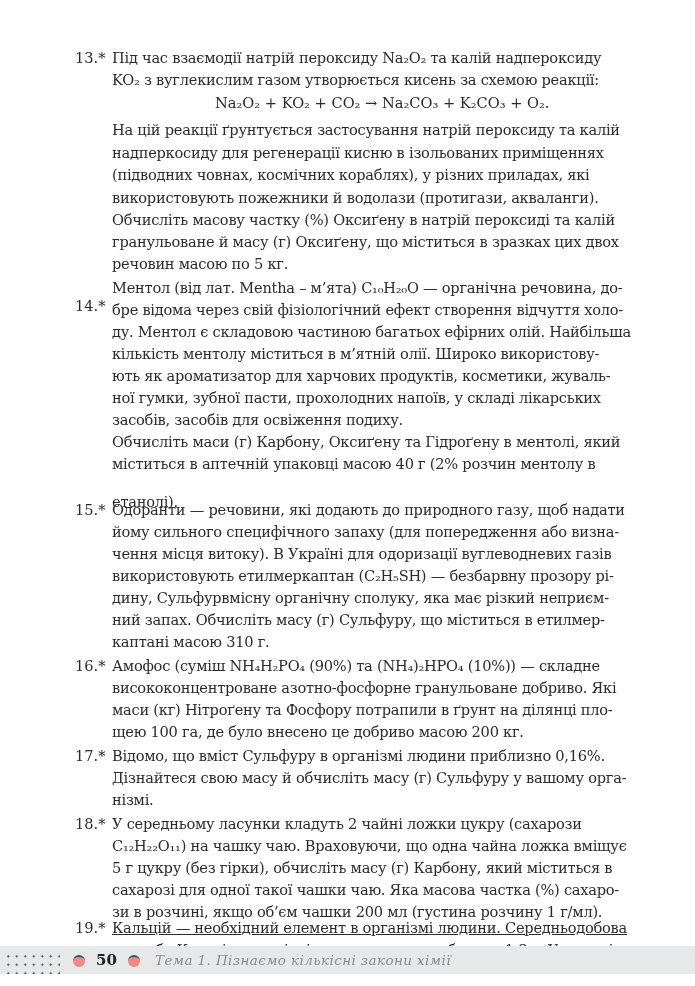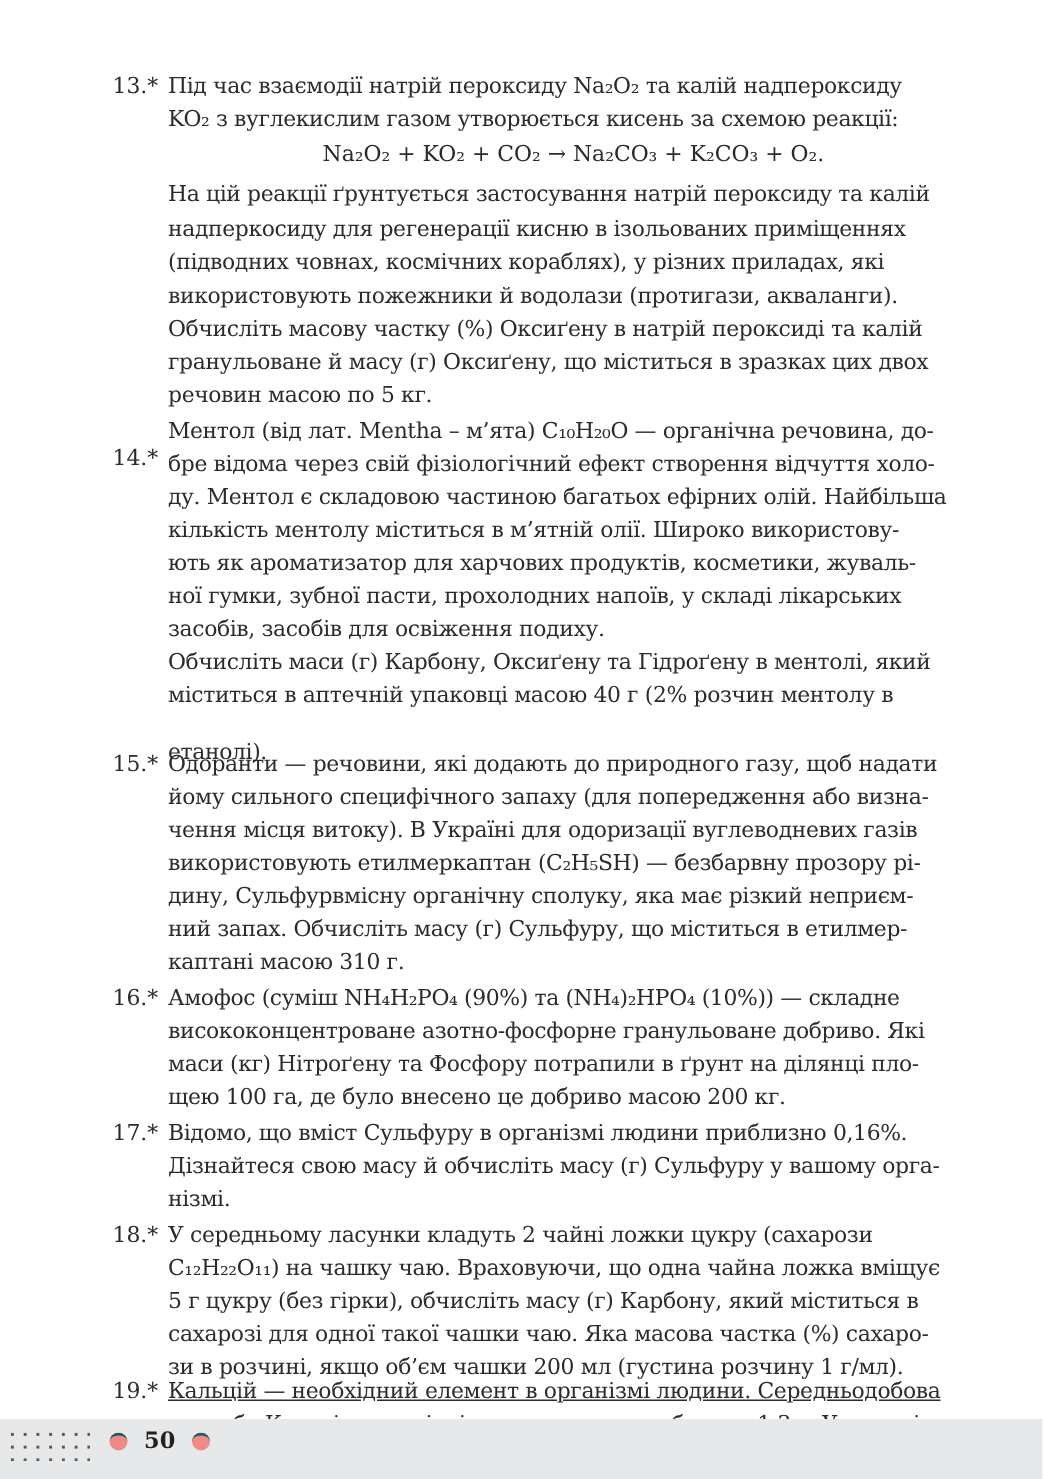--- a/index.html
+++ b/index.html
@@ -9,21 +9,21 @@
     }
     .content { position: absolute; left: 0; top: 0; width: 695px; }
     .task { position: relative; }
     .line {
       position: absolute; white-space: nowrap; font-size: 14.6px; letter-spacing: -0.25px;
       line-height: 22px; color: #2b2b2b;
     }
     .num { position: absolute; font-size: 14.6px; line-height: 22px; color: #2b2b2b; }
     .eq { position: absolute; left: 215px; top: 92px; font-size: 14.6px; line-height: 22px; white-space: nowrap; }
     .footer {
-      position: absolute; left: 0; top: 946px; width: 695px; height: 40px; background: #e6e8ea;
+      position: absolute; left: 0; top: 946px; width: 695px; height: 28px; background: #e6e8ea;
     }
     .dots { position: absolute; left: 4px; top: 6px; width: 56px; height: 22px;
       background-image: radial-gradient(circle, #555 0.9px, transparent 1.2px);
       background-size: 8.5px 8.5px; }
     .bullet { position: absolute; width: 12px; height: 12px; border-radius: 50%; background: #f08a87; border-top: 2px solid #1f5d57; box-sizing: border-box; }
     .page-num { position: absolute; left: 96px; top: 5px; font-family: "DejaVu Serif", serif; font-weight: bold; font-size: 15px; color: #222; }
     .topic { position: absolute; left: 155px; top: 6px; font-family: "DejaVu Serif", serif; font-style: italic; font-size: 13.5px; color: #8a8d90; letter-spacing: 0.4px; white-space: nowrap; }
   </style>
 </head>
 <body>
@@ -98,13 +98,14 @@
     <span class="line" style="left:112px; top:917px;text-decoration:underline;">Кальцій — необхідний елемент в організмі людини. Середньодобова</span>
     <span class="line" style="left:112px; top:939px;">потреба Кальцію для підлітка становить приблизно 1,3 г. У молоці</span>
   </div>
 </div>
 
 <div class="footer">
   <div class="dots"></div>
   <span class="bullet" style="left:73px; top:9px;"></span>
   <span class="page-num">50</span>
   <span class="bullet" style="left:128px; top:9px;"></span>
+  <span class="topic">Тема 1. Пізнаємо кількісні закони хімії</span>
 </div>
 
 </body></html>

